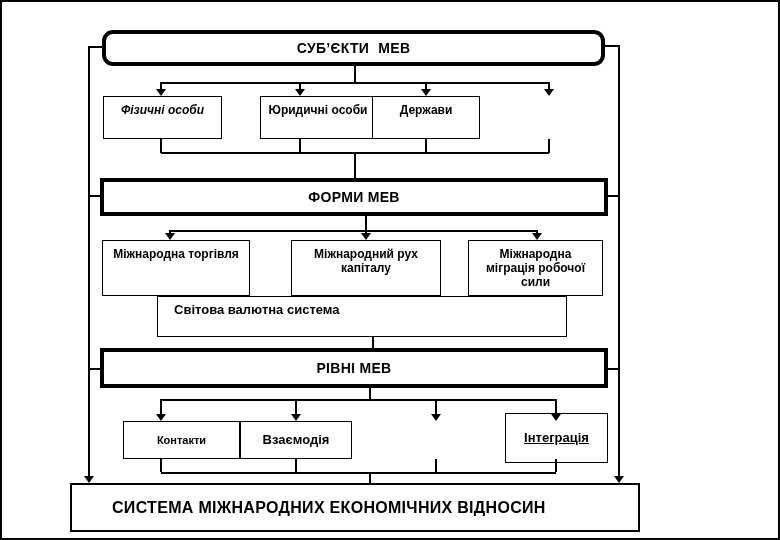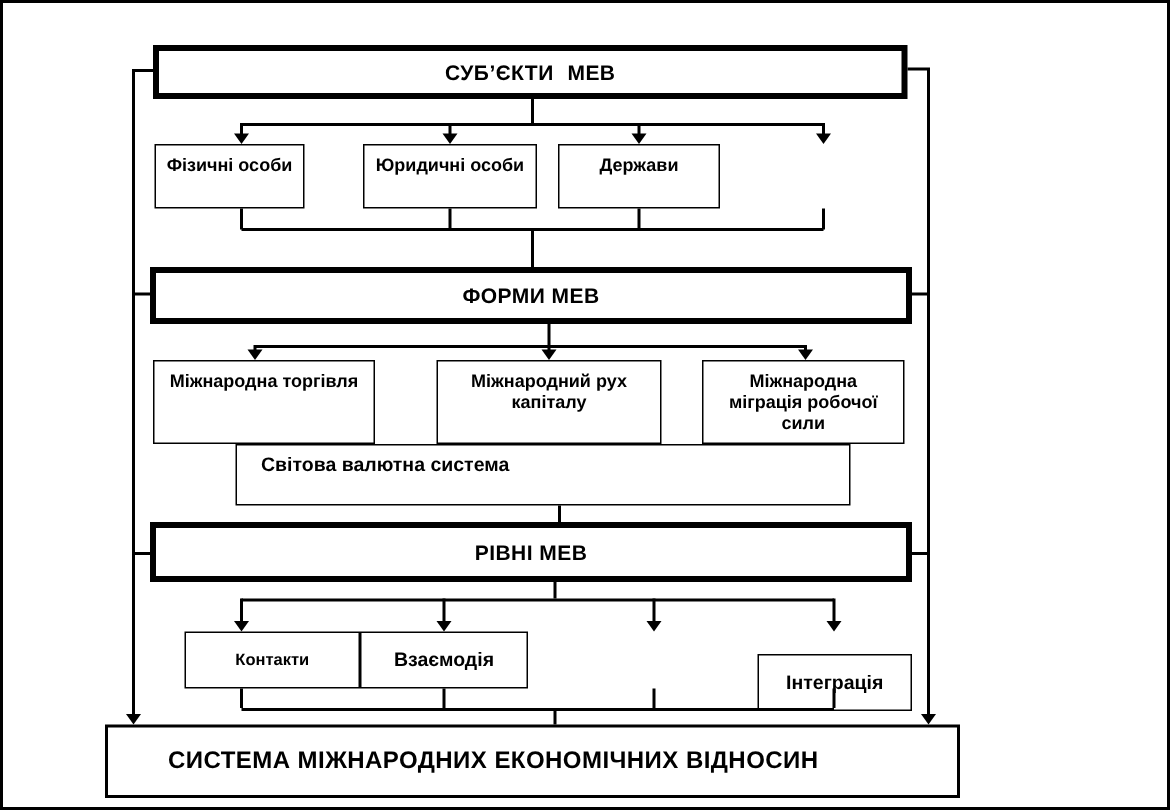--- a/index.html
+++ b/index.html
@@ -15,56 +15,56 @@
         font-size:13px;line-height:1.15;white-space:pre-line;}
   .lbox.sm{font-size:11px;margin-left:20px;}
   .note{position:absolute;box-sizing:border-box;border:1.5px solid #000;background:#fff;
         font-size:13px;padding:5px 0 0 7px;}
   .sys{position:absolute;box-sizing:border-box;border:2px solid #000000;background:#fff;
        display:flex;align-items:center;font-size:16px;letter-spacing:.3px;padding-left:40px;}
   .vl{position:absolute;width:1.5px;background:#000;}
   .hl{position:absolute;height:1.5px;background:#000;}
   .arr{position:absolute;width:0;height:0;border-left:5px solid transparent;
        border-right:5px solid transparent;border-top:7px solid #000;}
-  .ws{word-spacing:5px;}
+  .ws{word-spacing:5px;border-radius:11px;}
 </style>
 </head>
 <body>
 
 <div class="canvas">
   <div class="frame"></div>
 
   <div class="tbox ws" style="left:102px;top:30px;width:503px;height:36px;">
     <span>СУБ’ЄКТИ МЕВ</span>
   </div>
   <div class="tbox" style="left:100px;top:348px;width:508px;height:40px;">
     <span>РІВНІ МЕВ</span>
   </div>
   <div class="tbox" style="left:100px;top:178px;width:508px;height:38px;">
     <span>ФОРМИ МЕВ</span>
   </div>
 
-  <div class="box" style="left:103px;top:96px;width:100px;height:43px;">Фізичні особи</div>
-  <div class="box" style="left:242px;top:96px;width:116px;height:43px;">Юридичні особи</div>
+  <div class="box" style="left:103px;top:96px;width:119px;height:43px;font-style:italic;">Фізичні особи</div>
+  <div class="box" style="left:260px;top:96px;width:116px;height:43px;">Юридичні особи</div>
   <div class="box" style="left:372px;top:96px;width:108px;height:43px;">Держави</div>
 
   <div class="box" style="left:102px;top:240px;width:148px;height:56px;">Міжнародна торгівля</div>
   <div class="box" style="left:291px;top:240px;width:150px;height:56px;">Міжнародний рух
 капіталу</div>
   <div class="box" style="left:468px;top:240px;width:135px;height:56px;">Міжнародна
 міграція робочої
 сили</div>
 
   <div class="note" style="left:157px;top:296px;width:410px;height:41px;padding-left:16px;">
     <span>Світова валютна система</span>
   </div>
 
   <div class="lbox sm" style="left:103px;top:421px;width:117px;height:38px;">Контакти</div>
   <div class="lbox" style="left:240px;top:421px;width:112px;height:38px;">Взаємодія</div>
-  <div class="lbox" style="left:505px;top:436px;width:103px;height:38px;">Інтеграція</div>
+  <div class="lbox" style="left:505px;top:413px;width:103px;height:50px;text-decoration:underline;">Інтеграція</div>
 
   <div class="sys" style="left:70px;top:483px;width:570px;height:49px;">
     <span>СИСТЕМА МІЖНАРОДНИХ ЕКОНОМІЧНИХ ВІДНОСИН</span>
   </div>
 
   <div class="hl" style="left:88px;top:46px;width:14px;"></div>
   <div class="hl" style="left:605px;top:45px;width:13px;"></div>
   <div class="vl" style="left:88px;top:46px;height:430px;"></div>
   <div class="vl" style="left:618px;top:45px;height:431px;"></div>
   <div class="arr" style="left:84px;top:476px;"></div>

